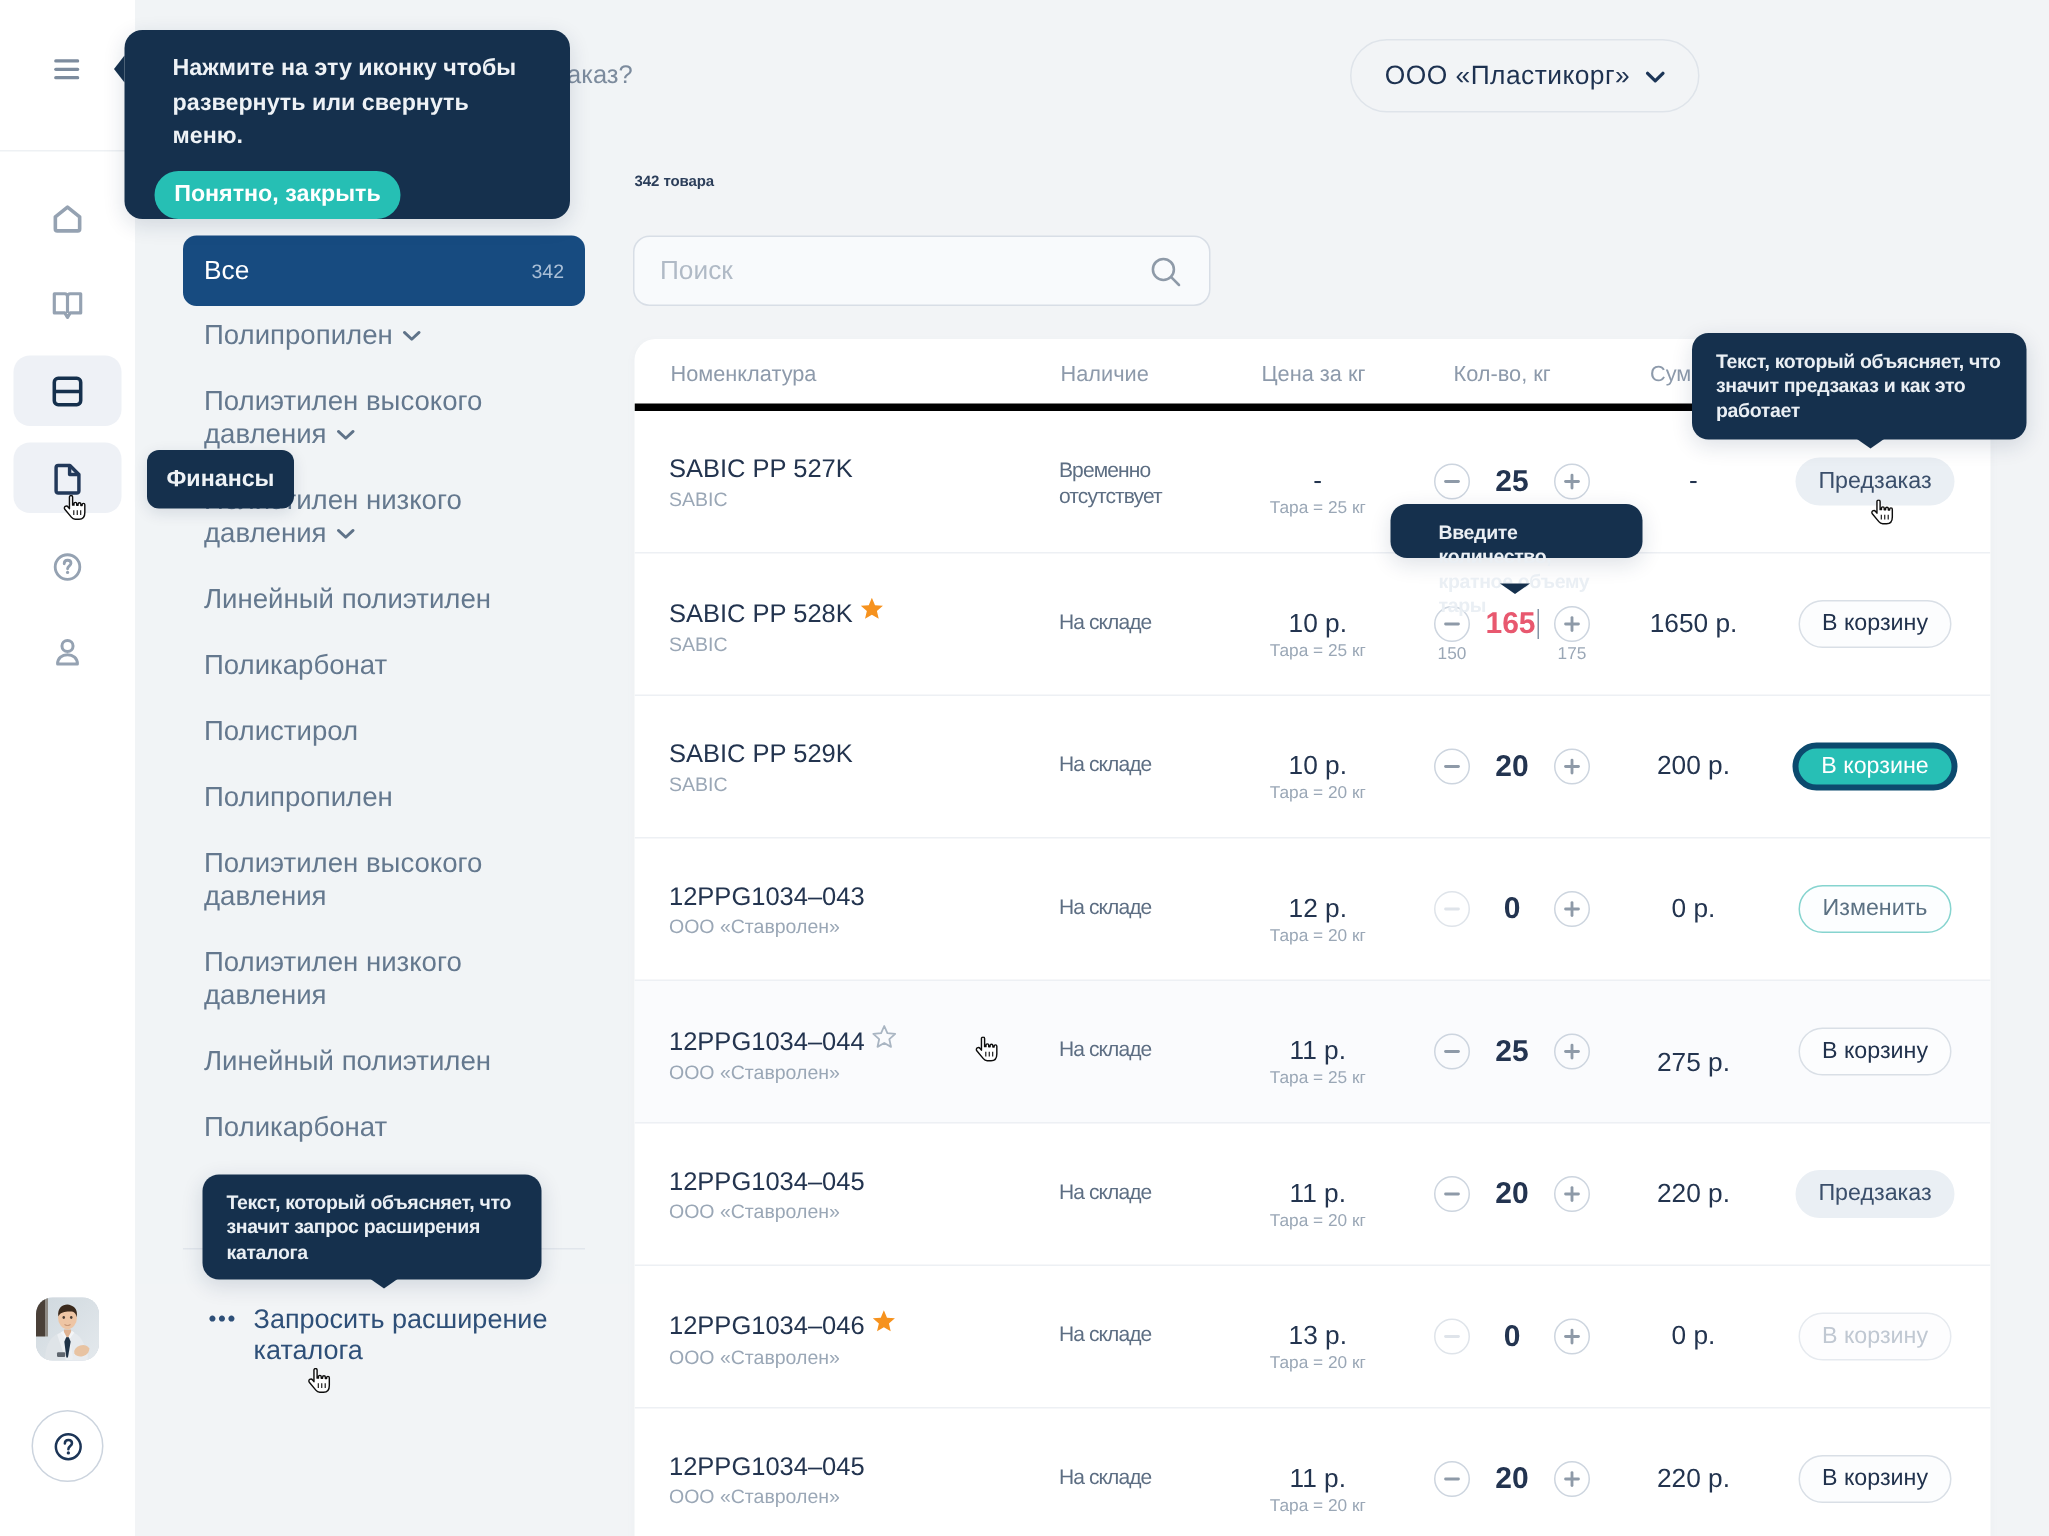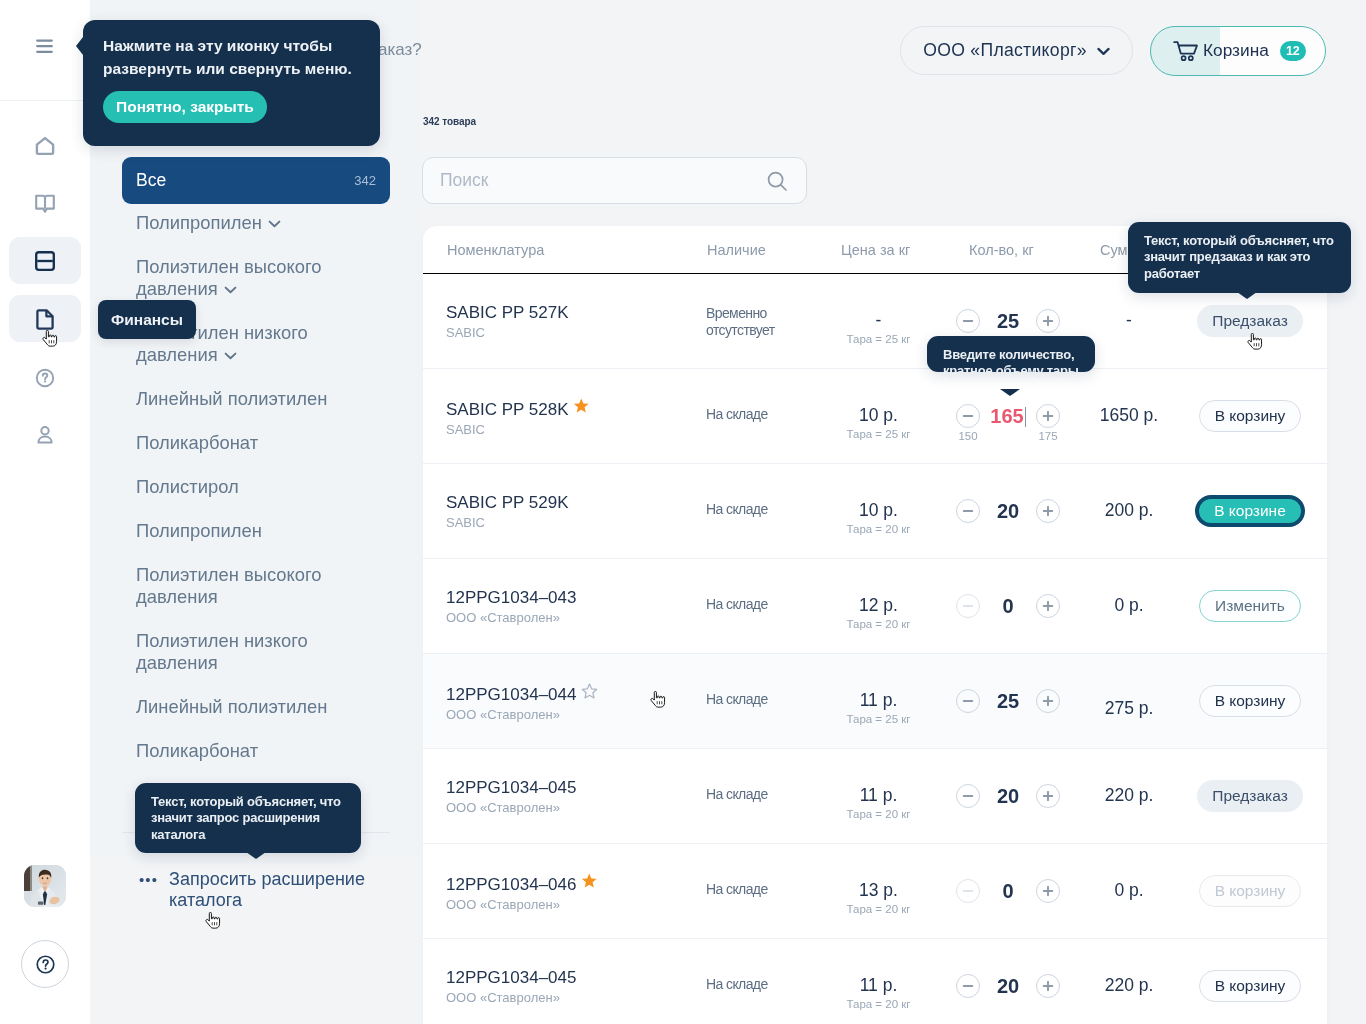--- a/index.html
+++ b/index.html
@@ -113,21 +113,21 @@
   .stat { position: absolute; top: 31px; }
   .stat .v { font-size: 19.5px; font-weight: 700; color: #1f3050; line-height: 22px; }
   .stat .k { font-size: 15.5px; color: #8d9aab; margin-top: 1px; line-height: 17px; letter-spacing: 0.25px; }
 
   
   .table {
     position: absolute; left: 423px; top: 226px; width: 904px;
     background: #fff; border-radius: 14px 14px 0 0; overflow: hidden;
     box-shadow: 0 2px 6px rgba(110,130,160,0.05);
   }
-  .thead { height: 48px; position: relative; border-bottom: 1px solid #000000; }
+  .thead { height: 48px; position: relative; border-bottom: 5px solid #000000; }
   .thead .th { font-size: 14.5px; color: #8d9aab; position: absolute; top: 16px; }
   .trow { height: 95px; border-bottom: 1px solid #edf0f4; position: relative; }
   .trow.hl { background: #fafbfd; }
   .cell { position: absolute; }
   .nom { font-size: 17px; color: #23344f; line-height: 20px; }
   .sub { font-size: 13px; color: #9aa7b6; margin-top: 2px; line-height: 16px; }
   .avail { font-size: 14px; letter-spacing: -0.6px; color: #5d6e83; line-height: 17.2px; }
   .price { font-size: 17.5px; color: #23344f; text-align: center; line-height: 20px; }
   .tara { font-size: 11.5px; color: #9aa7b6; margin-top: 3px; text-align: center; line-height: 13px; }
   .sum { font-size: 17.5px; color: #23344f; text-align: center; line-height: 20px; }
@@ -152,21 +152,21 @@
 
   .tt-menu {
     position: absolute; left: 83px; top: 20px; width: 297px; height: 126px;
     background: #15304d; border-radius: 12px; padding: 15px 20px 0 20px; box-shadow: 0 4px 14px rgba(20,45,75,0.14);
   }
   .tt-menu .arw {
     position: absolute; left: -7px; top: 17px; width: 0; height: 0;
     border-top: 9.5px solid transparent; border-bottom: 9.5px solid transparent;
     border-right: 7.5px solid #15304d;
   }
-  .tt-menu .txt { color: #eef2f6; font-size: 15.5px; line-height: 22.6px; font-weight: 700; }
+  .tt-menu .txt { color: #eef2f6; font-size: 15.5px; line-height: 22.6px; font-weight: 700; margin-left: 12px; }
   .tt-menu .ok {
     margin-top: 11px; height: 32px; width: 164px; border-radius: 16px; background: #26bfb4;
     color: #fff; font-size: 15.5px; font-weight: 700; display: flex; align-items: center;
     justify-content: center; cursor: pointer;
   }
 
   .tt-fin {
     position: absolute; left: 98px; top: 300px; width: 98px; height: 39px; background: #15304d;
     border-radius: 8px; display: flex; align-items: center; justify-content: center;
     box-shadow: 0 3px 10px rgba(20,45,75,0.12); color: #eef2f6; font-size: 15.5px; font-weight: 700;
@@ -176,21 +176,21 @@
     background: #15304d; border-radius: 11px; padding: 11px 16px 0 16px; box-shadow: 0 4px 14px rgba(20,45,75,0.14);
     color: #eaeff4; font-size: 13px; line-height: 16.4px; font-weight: 700; letter-spacing: -0.23px;
   }
   .tt-pre {
     position: absolute; left: 1128px; top: 222px; width: 223px; height: 71px;
     background: #15304d; border-radius: 11px; padding: 11px 16px 0 16px; box-shadow: 0 4px 14px rgba(20,45,75,0.14);
     color: #eaeff4; font-size: 13px; line-height: 16.4px; font-weight: 700; letter-spacing: -0.23px;
   }
   .tt-qty {
     position: absolute; left: 927px; top: 336px; width: 168px; height: 36px;
-    background: #15304d; border-radius: 11px; padding: 11px 14px 0 16px; box-shadow: 0 4px 14px rgba(20,45,75,0.14);
+    background: #15304d; border-radius: 11px; padding: 11px 14px 0 32px; box-shadow: 0 4px 14px rgba(20,45,75,0.14);
     color: #eaeff4; font-size: 13px; line-height: 16.4px; font-weight: 700; letter-spacing: -0.23px;
   }
   .arrow-down {
     position: absolute; width: 0; height: 0;
     border-left: 10px solid transparent; border-right: 10px solid transparent;
     border-top: 7px solid #15304d;
   }
   .cursor { position: absolute; }
 </style>
 </head>
@@ -317,29 +317,20 @@
   <div class="hdr-question">Как сделать заказ?</div>
 
 
   <div class="hdr-company">
     <span>ООО «Пластикорг»</span>
     <svg width="13" height="9" viewBox="0 0 13 9" style="margin-top:2px">
         <path d="M1.4 1.9 L6.5 6.9 L11.6 1.9" fill="none" stroke="#1c3557" stroke-width="2.2" stroke-linecap="round" stroke-linejoin="round"></path>
       </svg>
   </div>
 
-  <div class="hdr-cart">
-    <svg width="26" height="23" viewBox="0 0 26 23">
-      <path d="M1.2 2.2 L4.6 2.2 L7.8 13.6 L21 13.6 L24 5.5 L6 5.5" fill="none" stroke="#1c3557" stroke-width="1.8" stroke-linecap="round" stroke-linejoin="round"></path>
-      <circle cx="10.6" cy="18.2" r="2" fill="none" stroke="#1c3557" stroke-width="1.7"></circle>
-      <circle cx="17.8" cy="18.2" r="2" fill="none" stroke="#1c3557" stroke-width="1.7"></circle>
-    </svg>
-    <span class="lbl">Корзина</span>
-    <span class="cart-badge">12</span>
-  </div>
 
   <div class="count-lbl">342 товара</div>
 
   <div class="search">
     <input type="text" placeholder="Поиск" style="">
     <svg width="22" height="22" viewBox="0 0 22 22">
         <circle cx="9.6" cy="9.6" r="7" fill="none" stroke="#8e9aa8" stroke-width="1.7"></circle>
         <line x1="14.8" y1="14.8" x2="20" y2="20" stroke="#8e9aa8" stroke-width="1.7" stroke-linecap="round"></line>
       </svg>
   </div>

